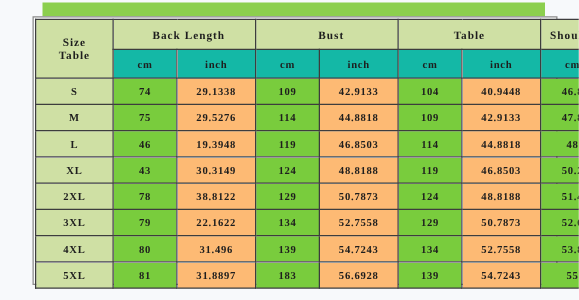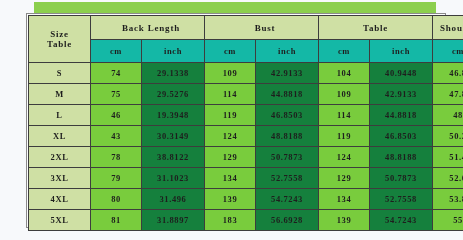--- a/index.html
+++ b/index.html
@@ -63,21 +63,21 @@
     height:22px;
   }
   .sizecell{
     background:#cfe0a4;
   }
   .cm{
     background:#79cc3d;
     text-align:center;
   }
   .inch{
-    background:#15803d;
+    background:#fdba74;
   }
   tbody tr{height:21px;}
   .colsize{width:62px;}
   .colcm{width:51px;}
   .colinch{width:63px;}
 </style>
 </head>
 <body>
 
 <div id="page">
@@ -167,21 +167,21 @@
             <td class="inch">38.8122</td>
             <td class="cm">129</td>
             <td class="inch">50.7873</td>
             <td class="cm">124</td>
             <td class="inch">48.8188</td>
             <td class="cm">51.4</td>
           </tr>
           <tr>
             <td class="sizecell">3XL</td>
             <td class="cm">79</td>
-            <td class="inch">31.1023</td>
+            <td class="inch">22.1622</td>
             <td class="cm">134</td>
             <td class="inch">52.7558</td>
             <td class="cm">129</td>
             <td class="inch">50.7873</td>
             <td class="cm">52.6</td>
           </tr>
           <tr>
             <td class="sizecell">4XL</td>
             <td class="cm">80</td>
             <td class="inch">31.496</td>

